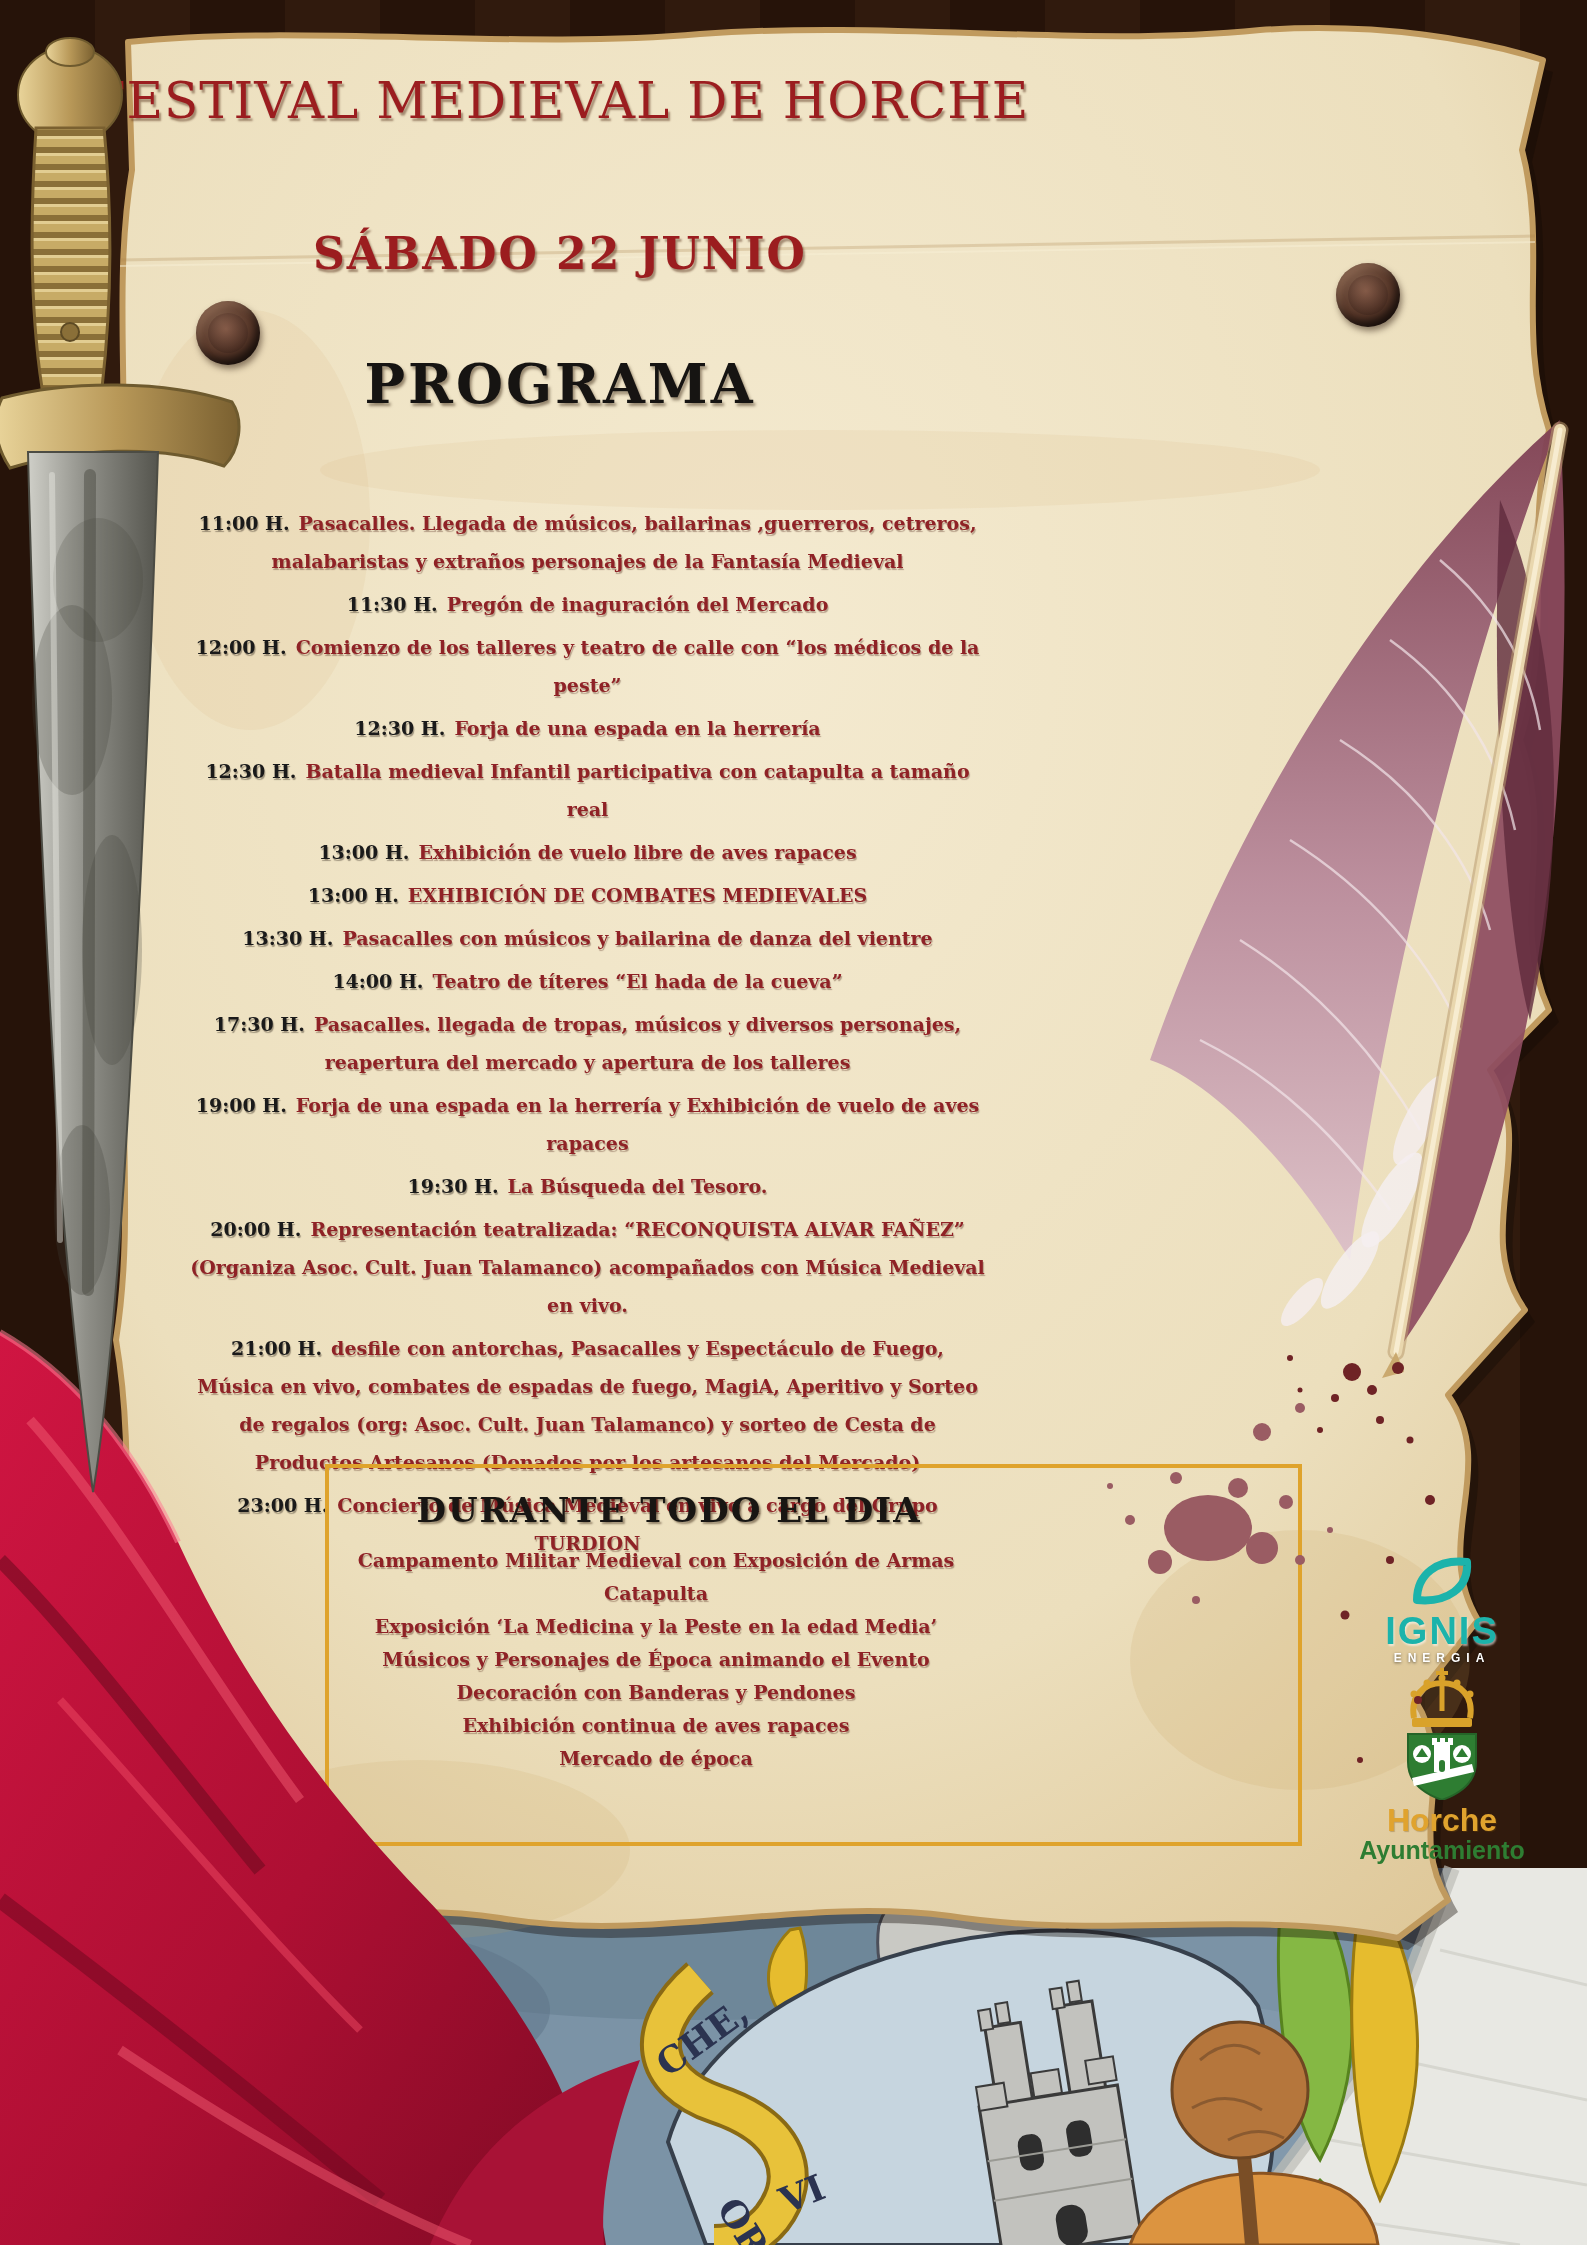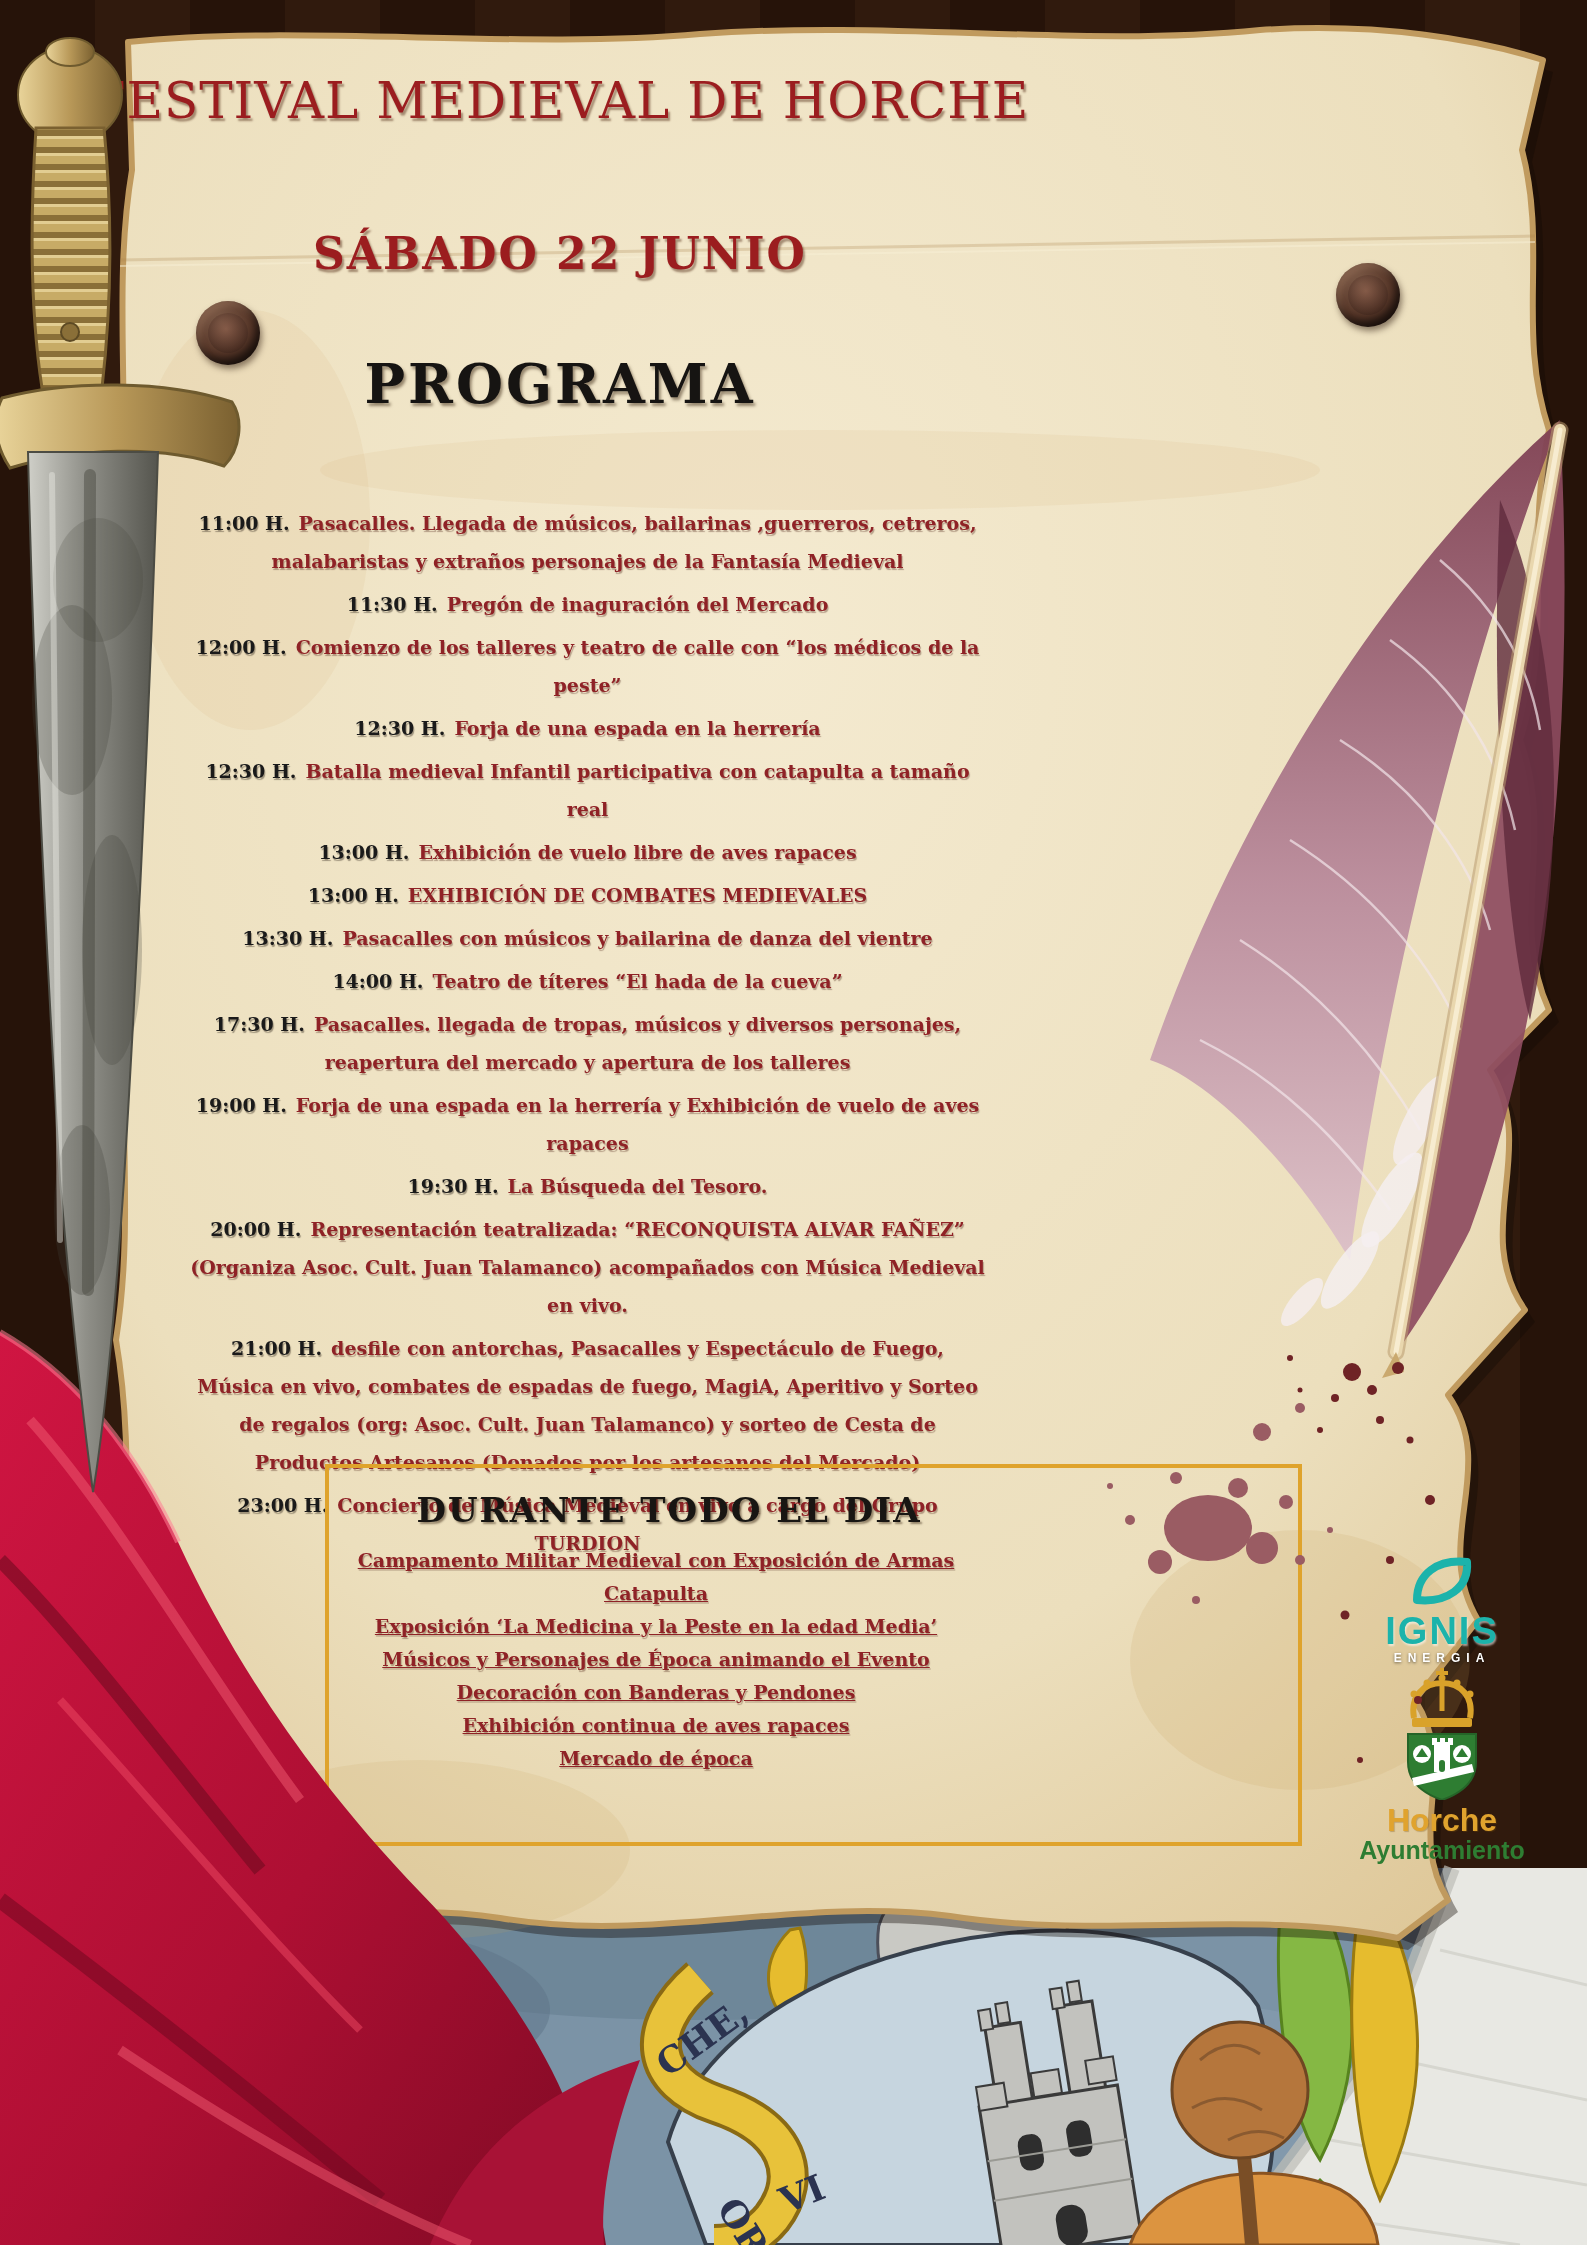--- a/index.html
+++ b/index.html
@@ -20,21 +20,21 @@
   .schedule{position:absolute;left:190px;top:504px;width:795px;text-align:center;z-index:30;}
   .sched-item{font-size:19px;line-height:38px;font-weight:bold;margin-bottom:5px;
     color:#8f2226;text-shadow:1px 1.5px 1px rgba(70,25,15,.35);}
   .sched-time{color:#1a1a1a;margin-right:9px;text-shadow:1px 1.5px 1px rgba(40,30,20,.4);}
   .allday-box{position:absolute;left:325px;top:1464px;width:977px;height:382px;
     border:4px solid #dfa32c;box-sizing:border-box;z-index:30;}
   .allday-title{margin-top:22px;width:680px;text-align:center;font-size:34px;font-weight:bold;
     color:#181613;letter-spacing:2px;text-shadow:2px 2px 2px rgba(60,40,20,.5);}
   .allday-list{margin-top:14px;margin-left:12px;width:630px;text-align:center;}
   .allday-item{font-size:19px;line-height:33px;font-weight:bold;color:#8f2226;
-    text-shadow:1px 1.5px 1px rgba(70,25,15,.35);text-decoration:underline;}
+    text-shadow:1px 1.5px 1px rgba(70,25,15,.35);}
   
   .ignis{position:absolute;left:1350px;top:1554px;width:184px;text-align:center;z-index:30;
     font-family:"Liberation Sans",sans-serif;}
   .ignis-name{font-size:38px;font-weight:bold;color:#1cb3ab;letter-spacing:2px;line-height:38px;
     text-shadow:1px 2px 2px rgba(255,255,255,.55);}
   .ignis-sub{font-size:12px;font-weight:bold;color:#ffffff;letter-spacing:6px;line-height:16px;
     text-shadow:0 1px 3px rgba(0,0,0,.55);}
   .horche{position:absolute;left:1350px;top:1668px;width:184px;text-align:center;z-index:30;
     font-family:"Liberation Sans",sans-serif;}
   .horche-name{font-size:32px;font-weight:bold;color:#e0a32e;line-height:32px;

